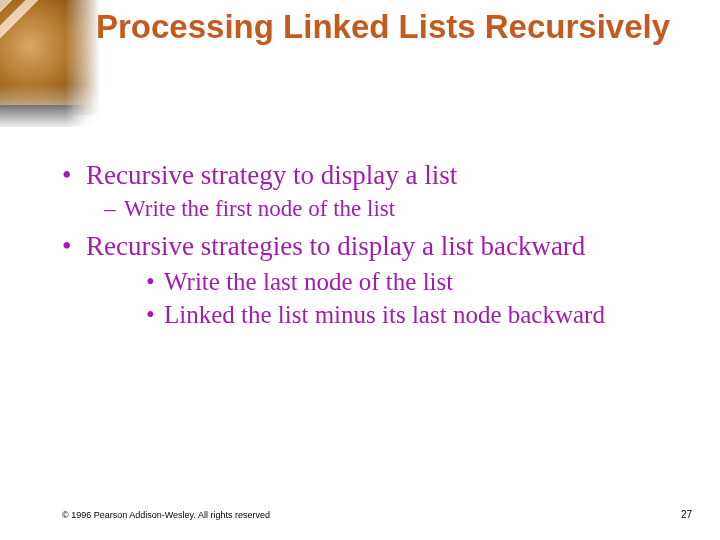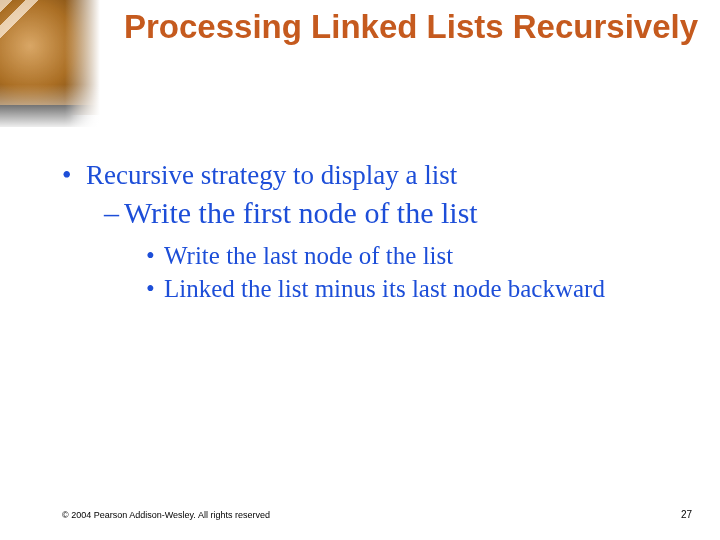--- a/index.html
+++ b/index.html
@@ -45,52 +45,52 @@
     position: absolute;
     left: 0; top: 105px;
     width: 100px; height: 22px;
     background: #000;
     filter: blur(0.5px);
     mask-image: linear-gradient(to right, black 70%, transparent 100%);
     -webkit-mask-image: linear-gradient(to right, black 70%, transparent 100%);
   }
   .title {
     position: absolute;
-    left: 124px;
+    left: 96px;
     top: 8px;
     width: 590px;
     color: #c55a1e;
     font-family: Arial, Helvetica, sans-serif;
     font-weight: 700;
     font-size: 33px;
     line-height: 1.15;
   }
   .body {
     position: absolute;
     left: 62px;
     top: 160px;
     width: 620px;
-    color: #1d4ed8;
+    color: #a21caf;
   }
   .lvl1 {
     font-size: 27px;
     margin: 0 0 4px 0;
     padding-left: 24px;
     position: relative;
     line-height: 1.15;
   }
   .lvl1::before {
     content: "•";
     position: absolute;
     left: 0;
     top: 0;
     font-size: 27px;
   }
   .lvl2 {
-    font-size: 30px;
+    font-size: 23px;
     margin: 0 0 2px 0;
     padding-left: 20px;
     margin-left: 42px;
     position: relative;
     line-height: 1.22;
   }
   .lvl2::before {
     content: "–";
     position: absolute;
     left: 0;
@@ -148,25 +148,28 @@
 
     <div class="lvl1">
       <span>Recursive strategy to display a list</span>
     </div>
     <div class="lvl2">
       <span>Write the first node of the list</span>
     </div>
 
     <div class="gap"></div>
 
+    <div class="lvl1">
+      <span>Recursive strategies to display a list backward</span>
+    </div>
     <div class="lvl3">
       <span>Write the last node of the list</span>
     </div>
     <div class="lvl3">
       <span>Linked the list minus its last node backward</span>
     </div>
 
   </div>
 
-  <div class="footer">© 2004 Pearson Addison-Wesley. All rights reserved</div>
+  <div class="footer">© 1996 Pearson Addison-Wesley. All rights reserved</div>
   <div class="pagenum">27</div>
 
 </div>
 
 </body></html>

